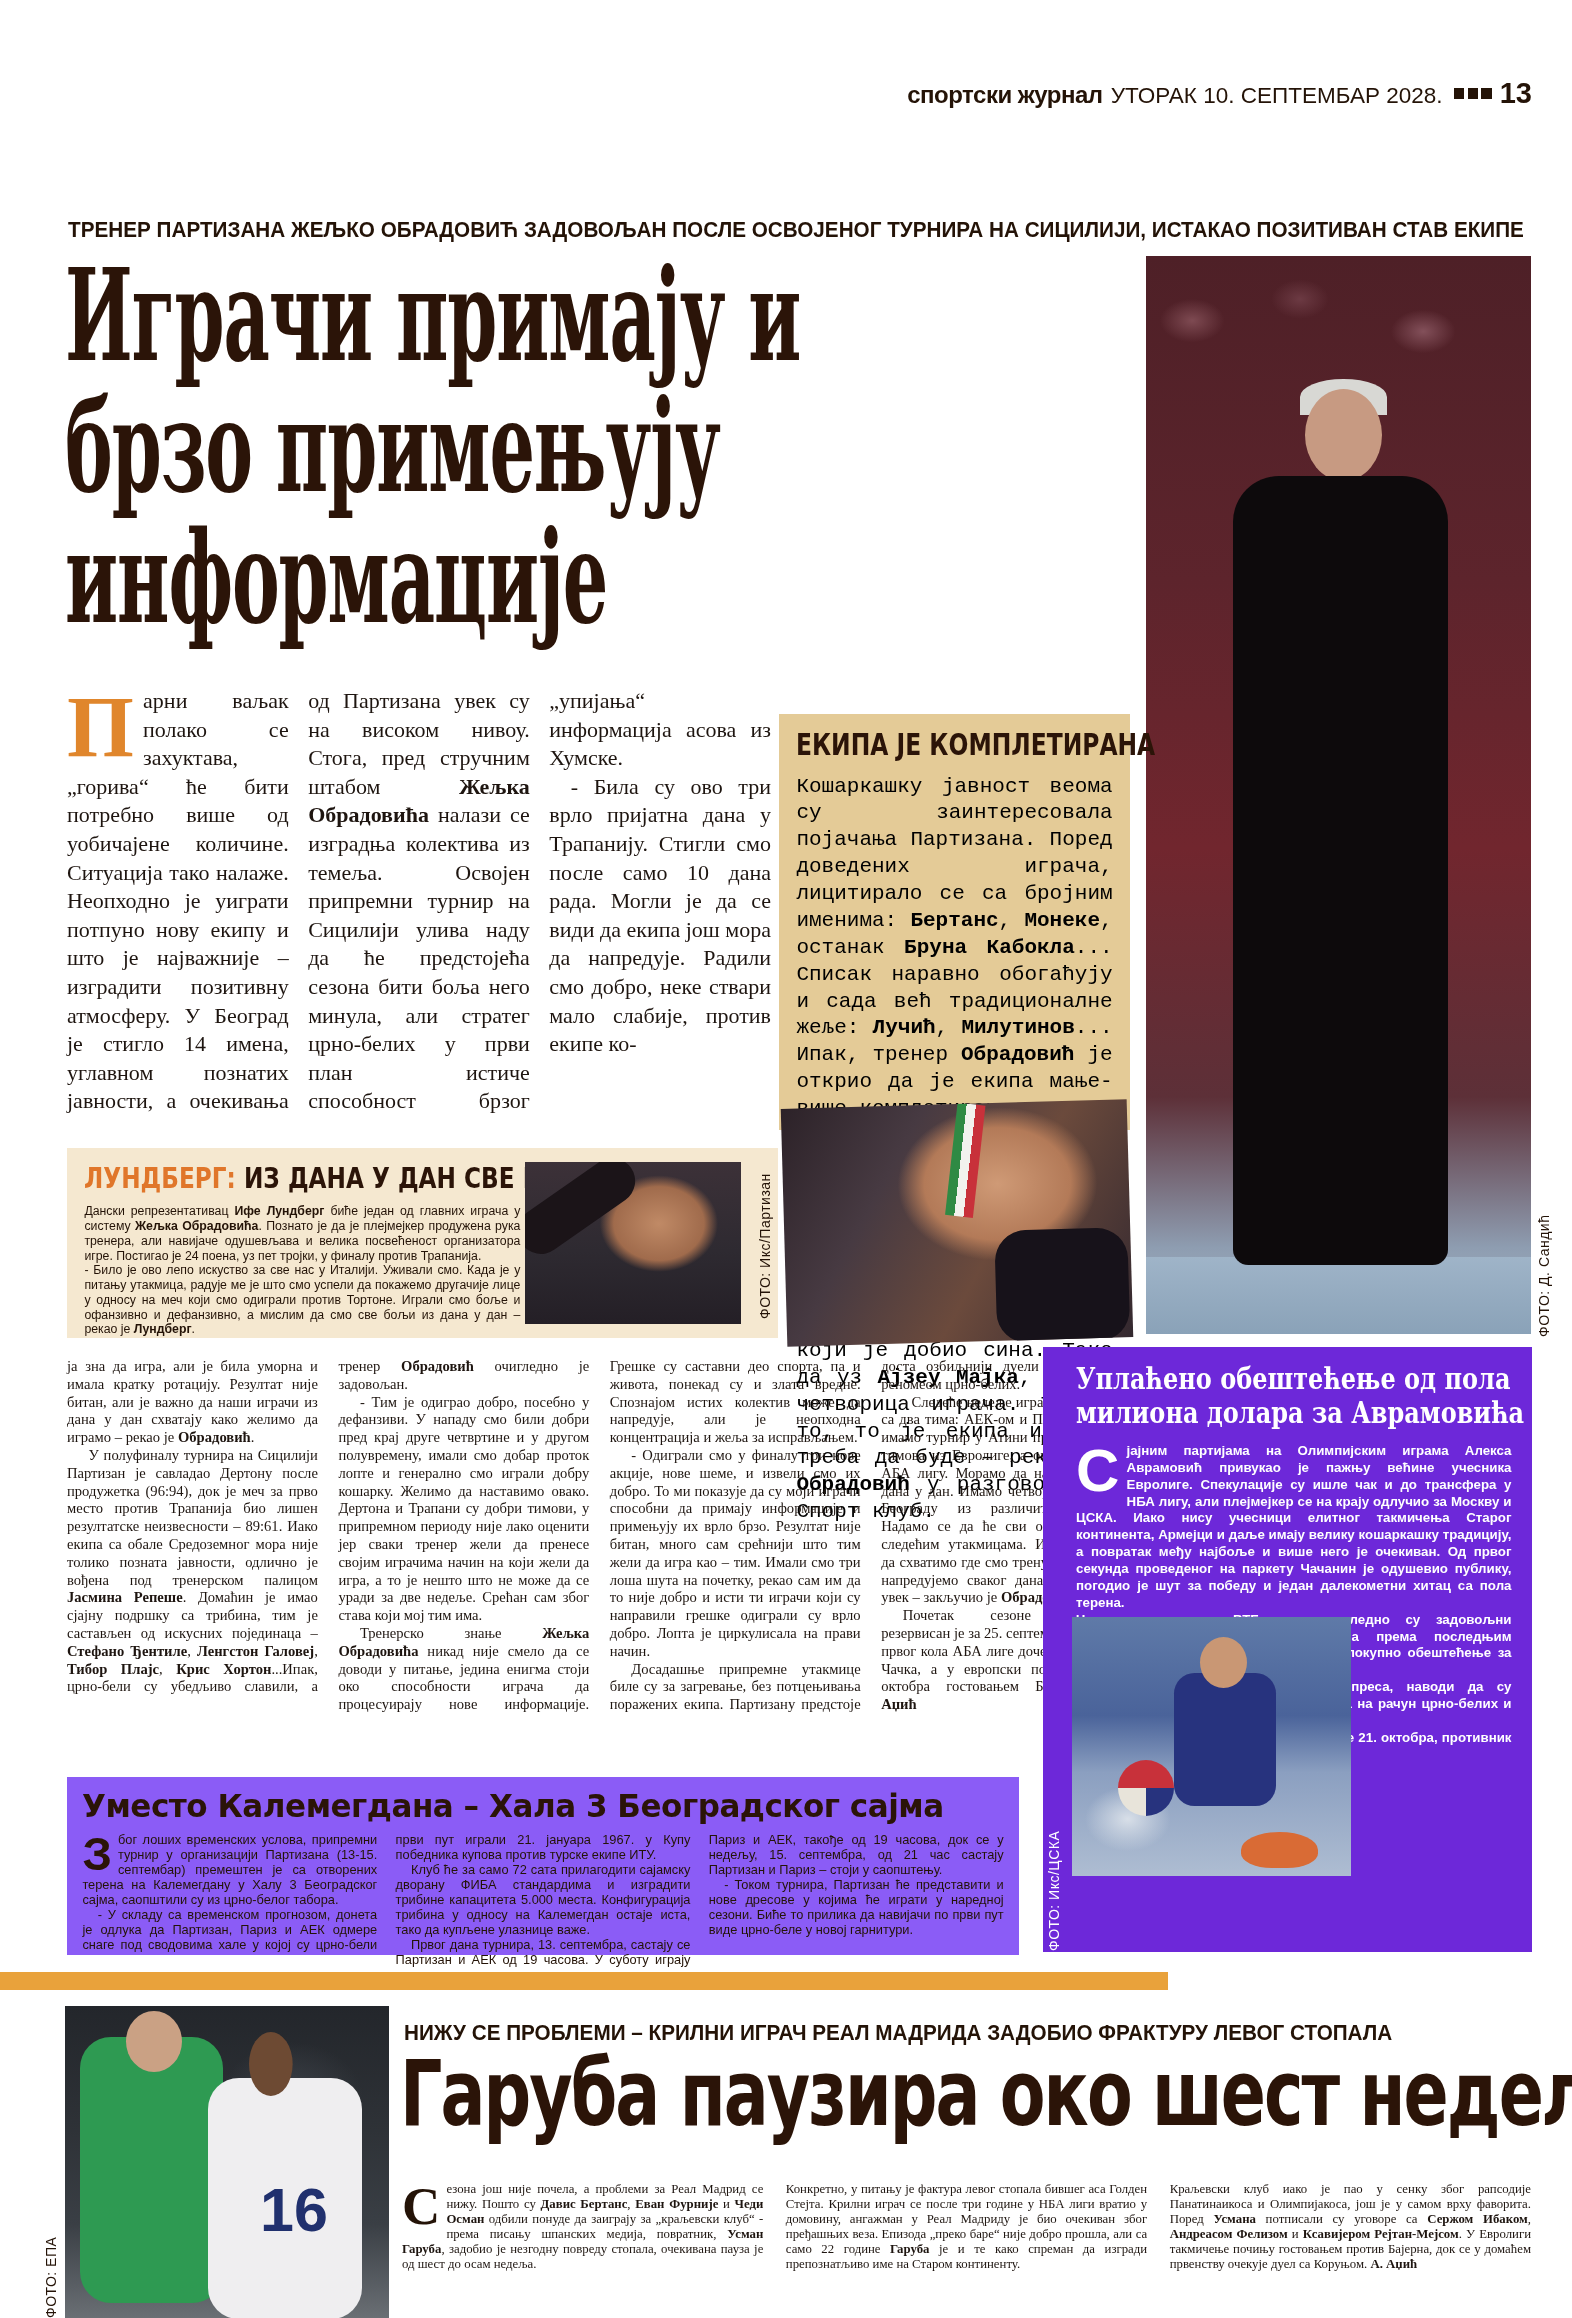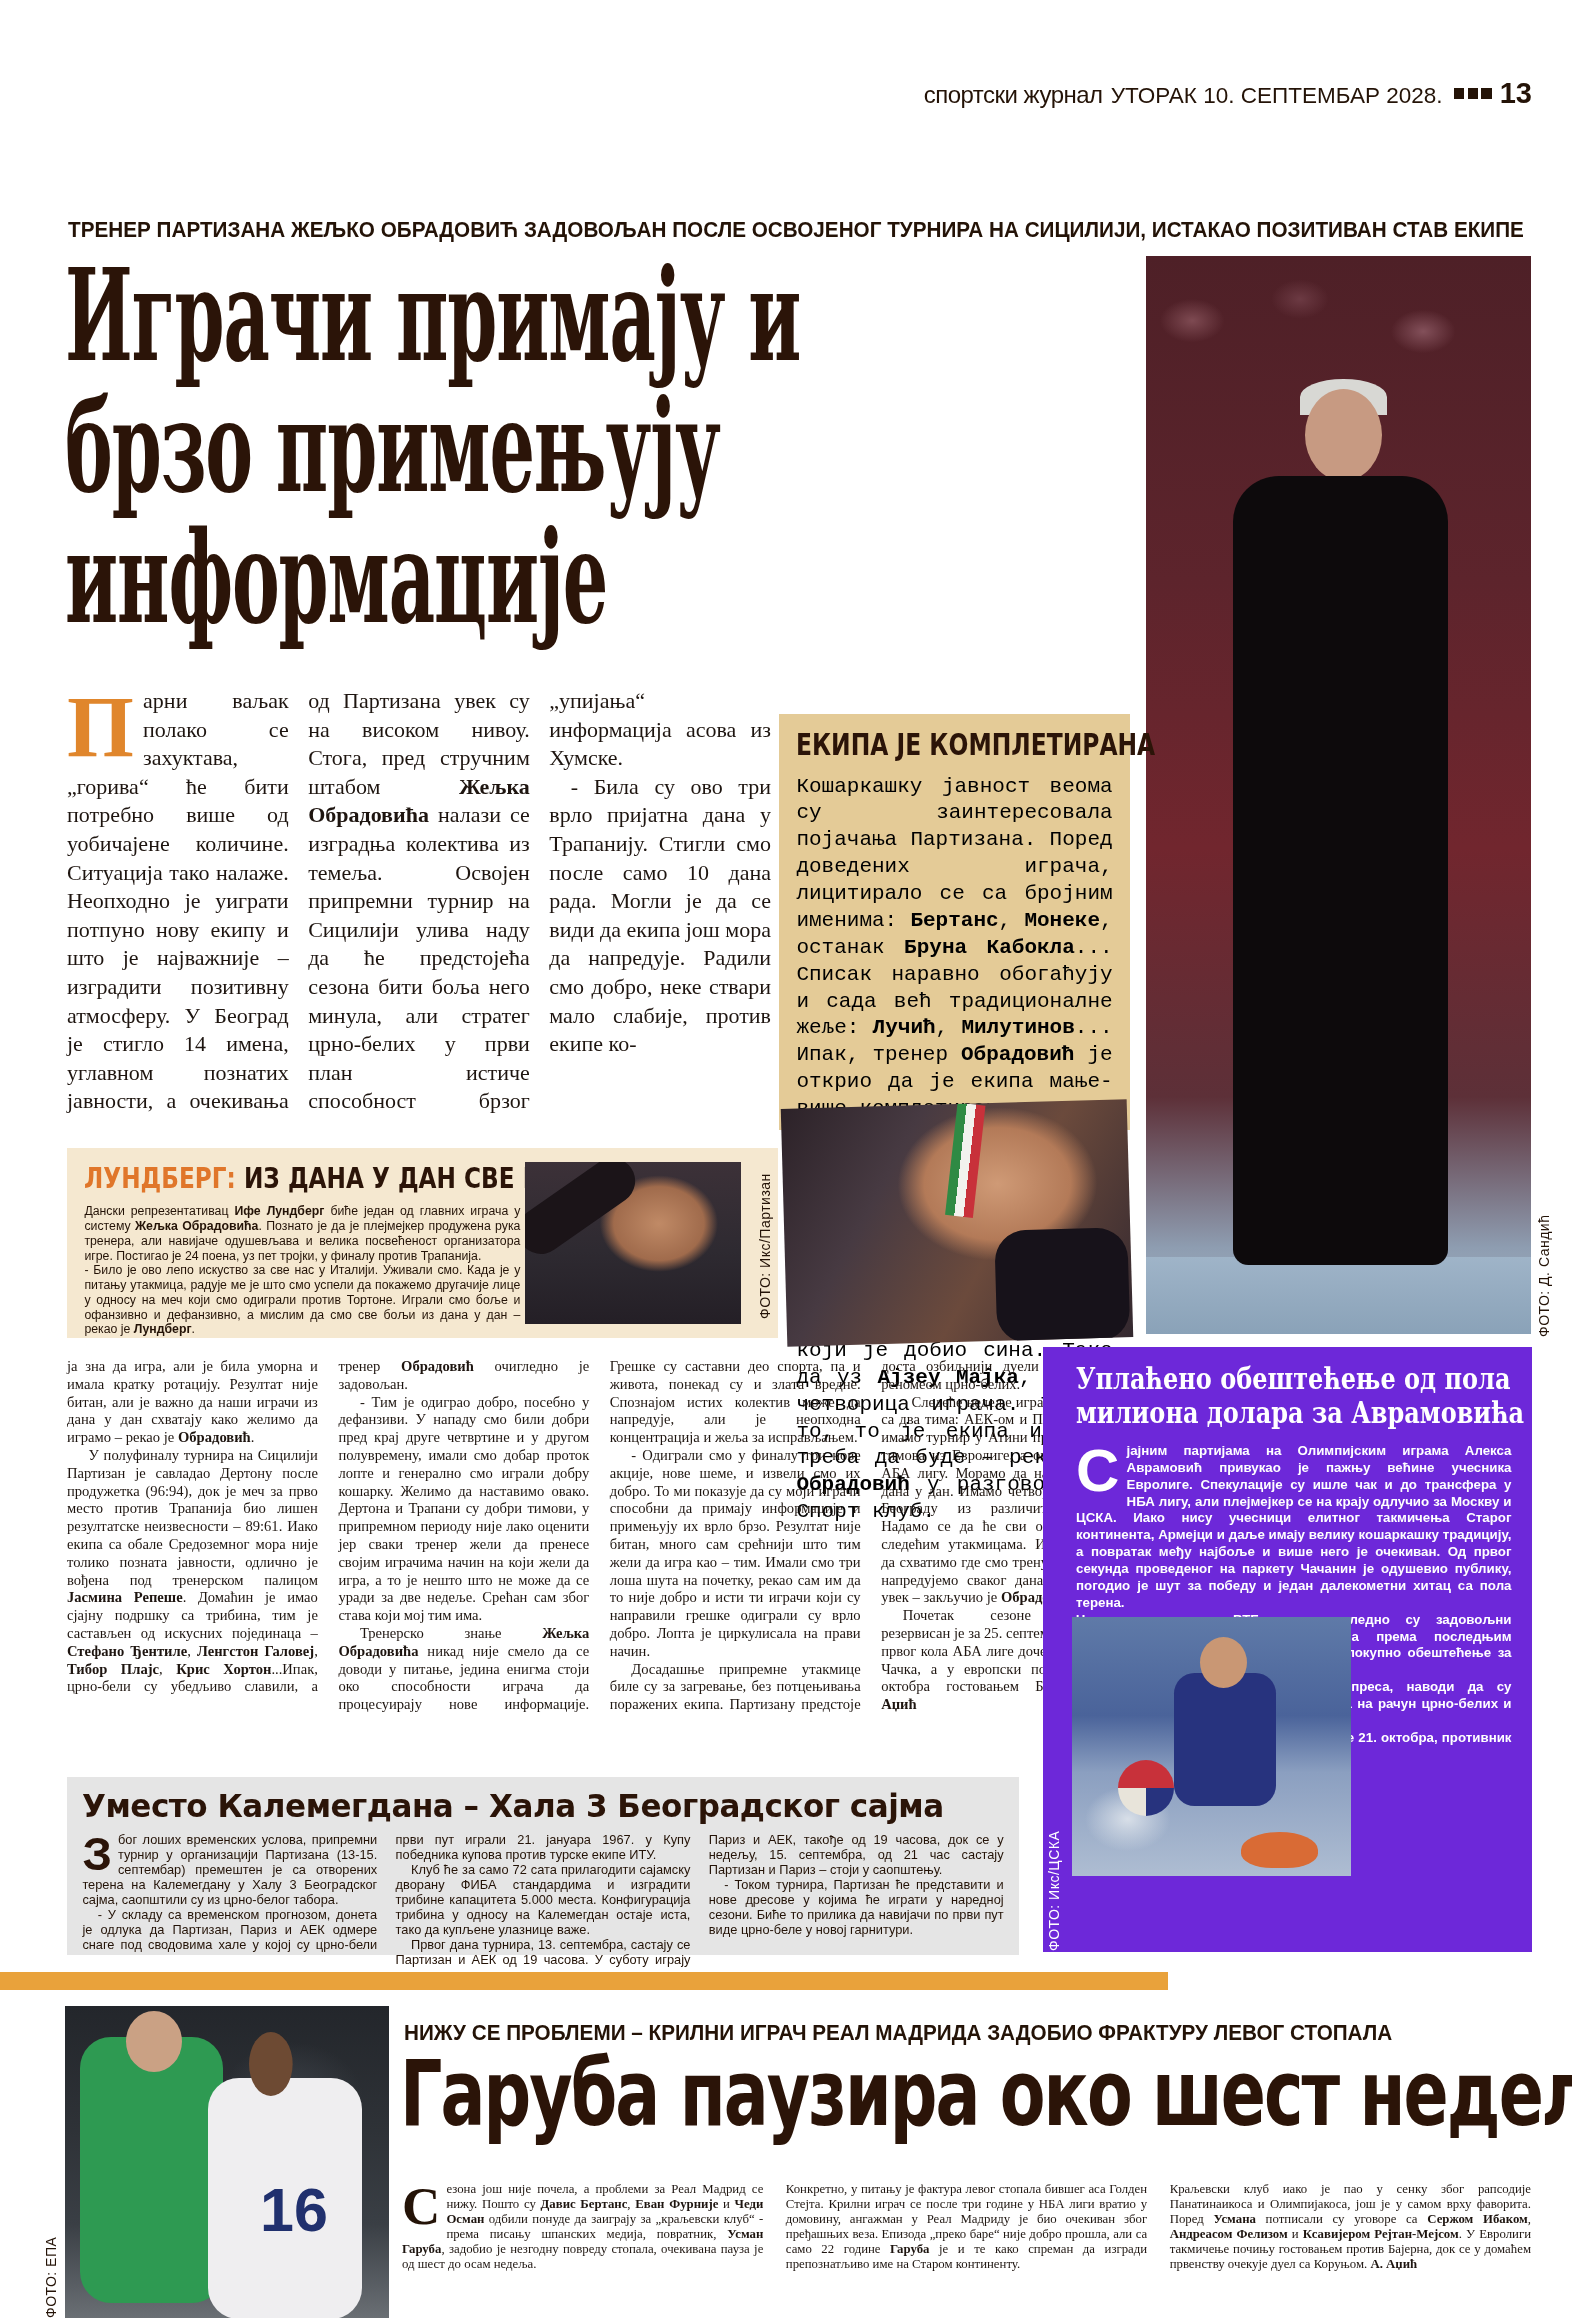--- a/index.html
+++ b/index.html
@@ -3,21 +3,21 @@
 <meta charset="utf-8">
 <style>
   html,body{margin:0;padding:0;background:#777;}
   .page{position:relative;width:1573px;height:2319px;background:#ffffff;overflow:hidden;
         font-family:"Liberation Serif", serif;color:#1e1510;}
   .abs{position:absolute;}
 
   
   .hdr{position:absolute;top:77px;right:41px;display:flex;align-items:baseline;gap:8.2px;
        font-family:"Liberation Sans", sans-serif;color:#241307;}
-  .hdr .brand{font-weight:normal;font-size:24px;letter-spacing:-0.5px;}
+  .hdr .brand{font-weight:bold;font-size:24px;letter-spacing:-0.5px;}
   .hdr .date{font-size:22.5px;}
   .hdr .sq{display:inline-flex;gap:3.6px;align-self:center;margin-left:3.1px;}
   .hdr .sq i{width:10.2px;height:10.2px;background:#241307;display:inline-block;}
   .hdr .pageno{font-weight:bold;font-size:29px;}
 
   
   .band{position:absolute;left:67px;top:110px;width:1465px;height:74px;}
   .band .lbl{position:absolute;left:27px;top:50%;transform:translateY(-50%) scaleX(.88);transform-origin:0 50%;
        color:#fff;font-family:"Liberation Sans", sans-serif;font-weight:bold;font-size:41px;letter-spacing:1px;white-space:nowrap;}
 
@@ -131,21 +131,21 @@
   .avrbox .ttl{font-family:"DejaVu Serif", serif;font-weight:bold;font-size:30px;line-height:1.12;
           transform:scaleX(.8);transform-origin:0 50%;white-space:nowrap;}
   .avrbox .btxt{margin-top:13.3px;font-family:"Liberation Sans", sans-serif;font-weight:bold;
           font-size:13.3px;line-height:1.27;text-align:justify;}
   .avrbox .btxt p{margin:0;}
   .avrbox .btxt p + p{text-indent:17.4px;}
   .dc-s{font-size:60px;color:#fff;margin:3.1px 7.2px 0 0;font-family:"Liberation Sans",sans-serif;}
   .avr-cap{position:absolute;left:3.1px;top:476px;height:128px;}
 
   
-  .graybox{position:absolute;left:67px;top:1777px;width:952px;height:178px;background:#e5e5e5;
+  .graybox{position:absolute;left:67px;top:1777px;width:952px;height:178px;background:#8b5cf6;
            padding:10.2px 15.4px;box-sizing:border-box;}
   .graybox .ttl{font-family:"DejaVu Sans", sans-serif;font-weight:bold;font-size:32px;color:#2b1408;
            letter-spacing:-0.5px;white-space:nowrap;transform:scaleX(.97);transform-origin:0 50%;margin-bottom:8.2px;}
   .graybox .cols{column-count:3;column-gap:18.4px;font-family:"Liberation Sans", sans-serif;
            font-size:12.8px;line-height:1.17;text-align:justify;color:#241307;}
   .graybox .cols p{margin:0;}
   .graybox .cols p + p{text-indent:15.4px;}
   .dc-z{font-size:47px;color:#2b1408;margin:2px 6.1px 0 0;font-family:"Liberation Sans",sans-serif;}
 
   .amberbar{position:absolute;left:0;top:1972px;width:1168px;height:18.4px;background:#e9a23b;}

